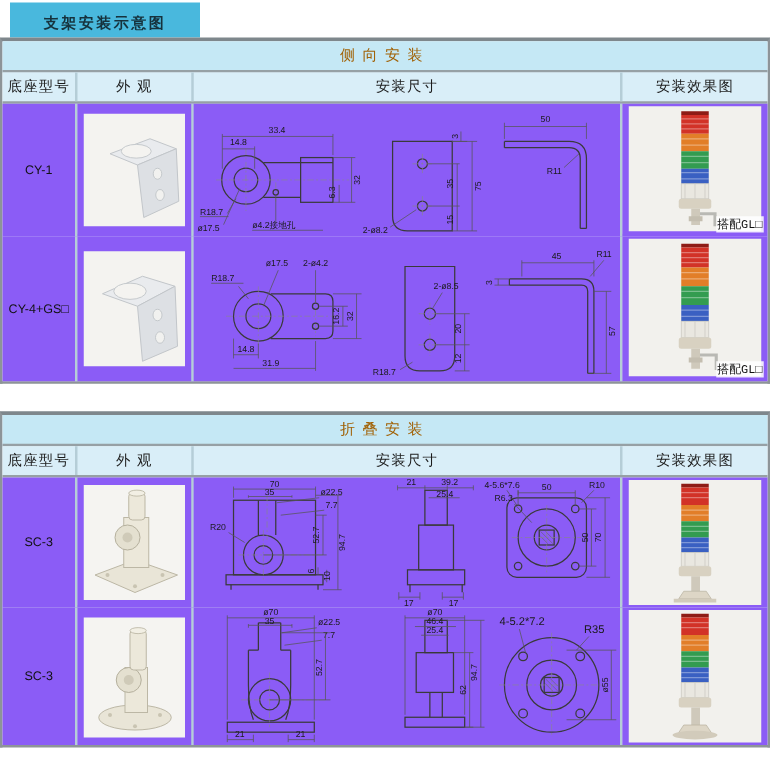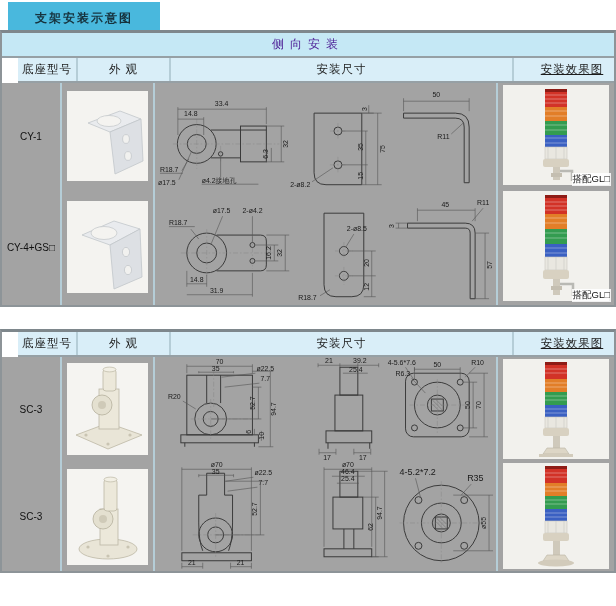--- a/index.html
+++ b/index.html
@@ -1,38 +1,38 @@
 <!DOCTYPE html>
 <html><head>
 <meta charset="utf-8">
 <style>
 * { margin:0; padding:0; box-sizing:border-box; }
 html,body { width:616px; height:606px; background:#ffffff; font-family:"Liberation Sans","DejaVu Sans",sans-serif; position:relative; overflow:hidden; }
 .title-tab { position:absolute; left:8px; top:2px; width:152px; height:32px; background:#49b8dd; display:flex; align-items:center; justify-content:center; font-size:12px; font-weight:bold; color:#16323d; letter-spacing:2px; }
 .itable { position:absolute; left:0; width:616px; background:#fff; border-left:2px solid #8d9498; border-right:2px solid #8d9498; border-bottom:2px solid #8d9498; border-top:3px solid #7e878c; }
 .itable.one { top:30px; }
 .itable.two { top:329px; }
-.t-title { height:25px; background:#c5e8f5; border-bottom:2px solid #96a0a5; display:flex; align-items:center; justify-content:center; font-size:12px; letter-spacing:6px; color:#4c1d95; }
-.t-head { display:grid; grid-template-columns:60px 93px 343px 116px; height:25px; background:#d9eef8; border-bottom:2px solid #96a0a5;margin-left:16px; }
+.t-title { height:25px; background:#c5e8f5; border-bottom:2px solid #96a0a5; display:flex; align-items:center; justify-content:center; font-size:12px; letter-spacing:6px; color:#a16207; }
+.t-head { display:grid; grid-template-columns:60px 93px 343px 116px; height:25px; background:#d9eef8; border-bottom:2px solid #96a0a5; }
 .t-head > div { display:flex; align-items:center; justify-content:center; font-size:11.5px; color:#1c1c1c; border-right:2px solid #b5cdd7; letter-spacing:1px; }
-.t-head > div:last-child { border-right:none;text-decoration:underline; }
+.t-head > div:last-child { border-right:none; }
 .t-row { display:grid; grid-template-columns:60px 93px 343px 116px; border-bottom:2px solid #b5cdd7; }
 .t-row.last { border-bottom:none; }
-.t-row > div { border-right:2px solid #b5cdd7; position:relative; overflow:hidden; background:#a3a3a3; }
+.t-row > div { border-right:2px solid #b5cdd7; position:relative; overflow:hidden; background:#8b5cf6; }
 .t-row > div:last-child { border-right:none; }
 .h1a { height:106px; } .h1b { height:116px; } .h2a { height:104px;text-align:center; } .h2b { height:110px; }
 .model-cell { display:flex; align-items:center; justify-content:center; font-size:10px; color:#111; }
 .cellsvg { display:block; width:100%; height:100%; }
 svg text { font-family:"Liberation Sans","DejaVu Sans",sans-serif; }
 .t { font-size:7px; fill:#1a1a1a; }
 .tb { font-size:9px; fill:#1a1a1a; }
 .p { fill:none; stroke:#3a3a3a; stroke-width:1; }
 .d { stroke:#555; stroke-width:0.6; fill:none; }
 .c { stroke:#888; stroke-width:0.5; stroke-dasharray:5 2 1.5 2; fill:none; }
-.note { position:absolute; right:3px; bottom:3px; font-size:9.5px; color:#111; background:rgba(255,255,255,0.85); padding:0 1px; }
+.note { position:absolute; right:3px; bottom:3px; font-size:9.5px; color:#111; background:rgba(255,255,255,0.85); padding:0 1px;font-family:Liberation Mono, monospace; }
 </style>
 </head>
 <body>
 
 <div class="title-tab">
     <span>支架安装示意图</span>
   </div>
 
 <div class="itable one">
   <div class="t-title">侧向安装</div>
@@ -189,20 +189,21 @@
         <rect x="54" y="90" width="7" height="16" fill="#cfc9bb"></rect>
         <path d="M61,95 H74 V107" stroke="#b9b9b4" stroke-width="2.5" fill="none"></path>
         <rect x="52" y="97" width="11" height="4" fill="#c4beb0"></rect>
       </svg>
       <div class="note">搭配GL□</div>
     </div>
   </div>
 </div>
 
 <div class="itable two">
+  <div class="t-title">折叠安装</div>
   <div class="t-head">
     <div>底座型号</div>
     <div>外 观</div>
     <div>安装尺寸</div>
     <div>安装效果图</div>
   </div>
 
   <div class="t-row h2a">
     <div class="model-cell h2a">SC-3</div>
     <div class="h2a">

